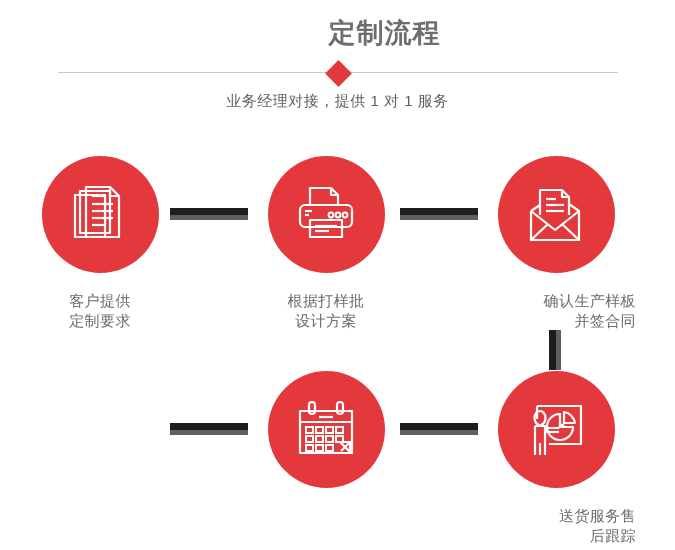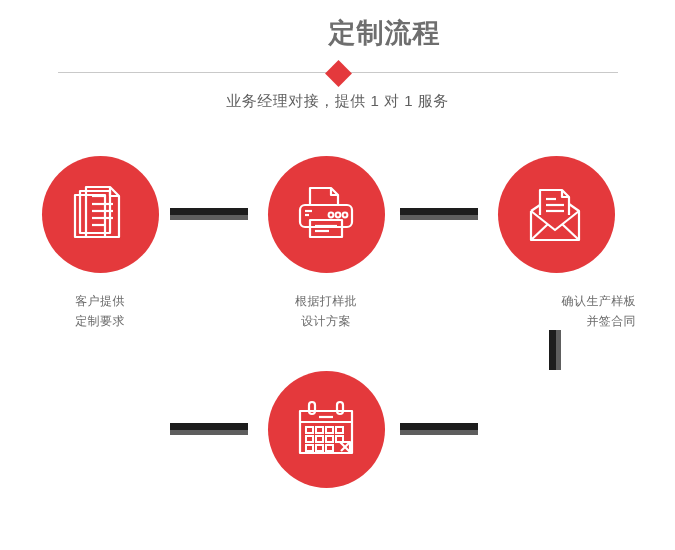--- a/index.html
+++ b/index.html
@@ -112,21 +112,21 @@
   .circle svg {
     position: absolute;
     left: 50%;
     top: 50%;
     transform: translate(-50%, -50%);
     display: block;
   }
 
   .node-caption {
     margin-top: 18px;
-    font-size: 12px;
+    font-size: 15px;
     color: #6b6b6b;
     line-height: 20px;
     white-space: pre-line;
     letter-spacing: 0.4px;
   }
 
   
   .connector-h {
     position: absolute;
     width: 78px;
@@ -316,14 +316,34 @@
           </g>
         </svg>
       </div>
     </div>
 
     <div class="connector-h gap-1">
       <div class="bar-main"></div>
       <div class="bar-shadow"></div>
     </div>
 
+    <div class="node col-2">
+      <div class="circle">
+        <svg width="64" height="64" viewBox="0 0 64 64">
+          <g fill="none" stroke="#ffffff" stroke-width="2.2" stroke-linejoin="round">
+            <path d="M13 8 h44 v38 h-32"></path>
+            <path d="M13 8 v13"></path>
+            <ellipse cx="16" cy="20" rx="5.5" ry="7"></ellipse>
+            <path d="M11 28 h10 v29"></path>
+            <path d="M11 28 v29"></path>
+            <line x1="16" y1="45" x2="16" y2="57"></line>
+            <path d="M21 30 h13 l6 -4"></path>
+            <path d="M21 34 h14"></path>
+            <path d="M36 16 a13 13 0 1 0 13 13 h-13 z"></path>
+            <path d="M40 14 a13 13 0 0 1 11 11 h-11 z"></path>
+          </g>
+        </svg>
+      </div>
+      <div class="node-caption">送货服务售
+后跟踪</div>
+    </div>
   </div>
 </div>
 
 </body></html>

